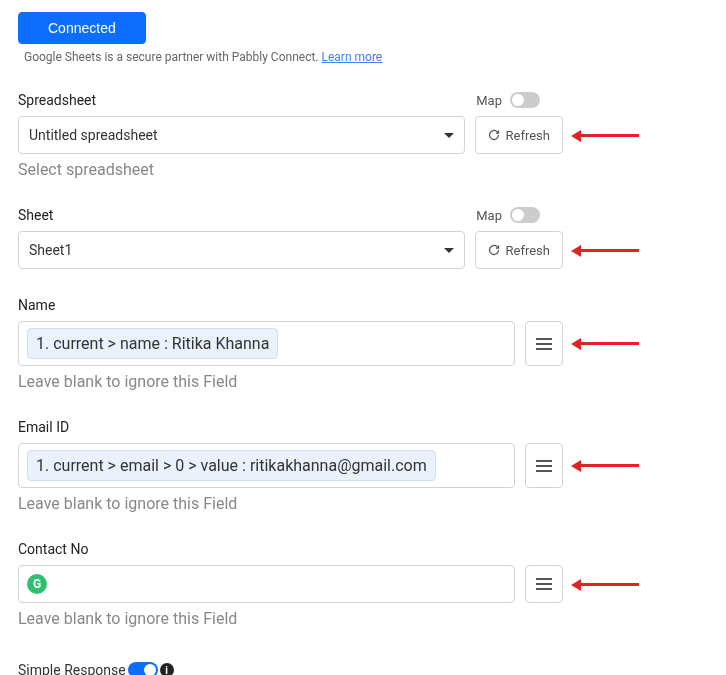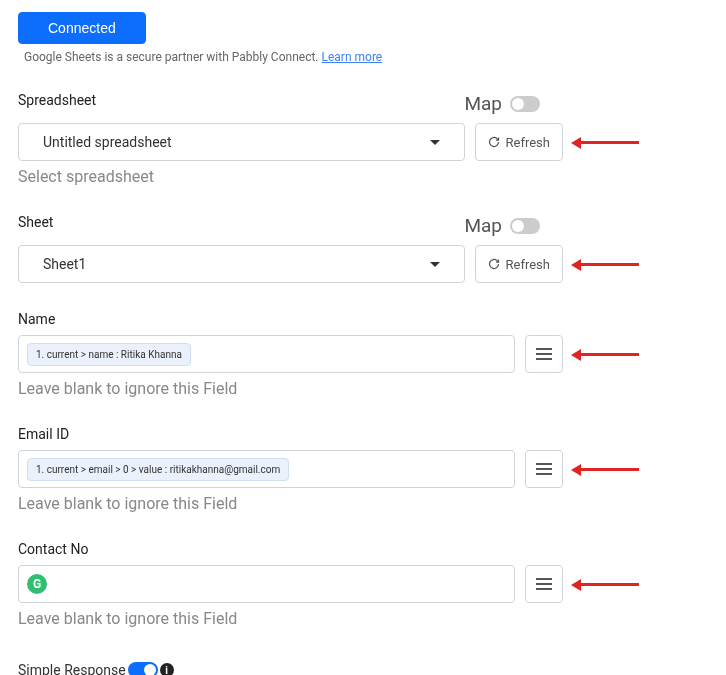--- a/index.html
+++ b/index.html
@@ -31,33 +31,33 @@
   }
   .info-text {
     font-size: 12px;
     color: #666;
     margin-left: 6px;
   }
   .info-text a { color: #3b82f6; text-decoration: underline; }
   .section { margin-top: 28px; }
   .label-row {
     display: flex;
-    align-items: flex-start;
+    align-items: flex-end;
     justify-content: space-between;
     margin-bottom: 8px;
   }
   .label-row .left {
     font-size: 14px;
     color: #222;
   }
   .map-group {
     display: flex;
     align-items: center;
     gap: 8px;
-    font-size: 19px;
+    font-size: 13px;
     color: #555;
   }
   .toggle {
     position: relative;
     width: 30px;
     height: 16px;
     background: #ccc;
     border-radius: 16px;
     cursor: pointer;
   }
@@ -75,21 +75,21 @@
   .toggle.on .knob { left: 16px; }
   .control-row {
     display: flex;
     align-items: stretch;
     gap: 10px;
   }
   .select-box {
     flex: 1;
     border: 1px solid #d0d4da;
     border-radius: 4px;
-    padding: 9px 24px;
+    padding: 9px 10px;
     display: flex;
     align-items: center;
     justify-content: space-between;
     background: #fff;
     cursor: pointer;
     min-height: 38px;
   }
   .select-box .caret {
     width: 0; height: 0;
     border-left: 5px solid transparent;
@@ -126,21 +126,21 @@
     align-items: center;
     gap: 8px;
     background: #fff;
     min-height: 38px;
   }
   .token {
     background: #eaf1fb;
     border: 1px solid #cfdef3;
     border-radius: 4px;
     padding: 5px 8px;
-    font-size: 10px;
+    font-size: 16px;
     color: #333;
   }
   .burger-btn {
     width: 38px;
     border: 1px solid #d0d4da;
     border-radius: 4px;
     background: #fff;
     display: flex;
     align-items: center;
     justify-content: center;

